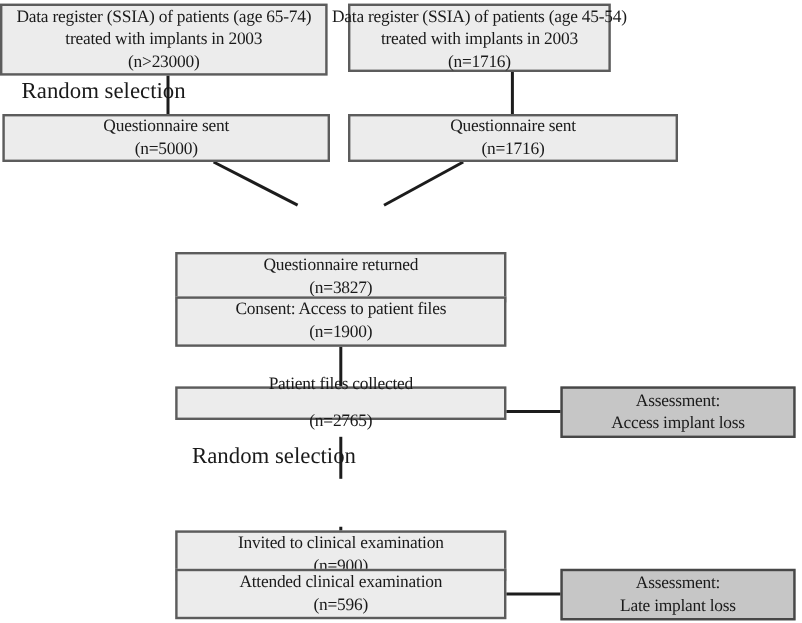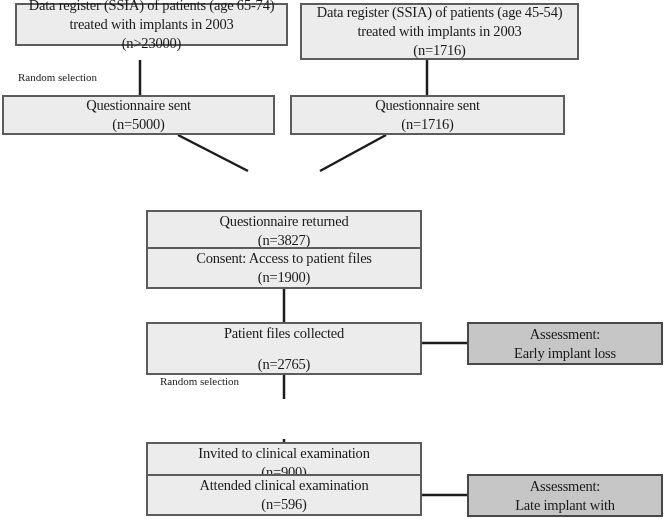--- a/index.html
+++ b/index.html
@@ -34,32 +34,32 @@
     font-size: 14.5px;
     line-height: 19px;
     letter-spacing: -0.2px;
   }
   .box.dark {
     background: #c6c6c6;
     border-color: #474747;
   }
   .flow-label {
     position: absolute;
-    font-size: 11px;
+    font-size: 19px;
     line-height: 16px;
     white-space: nowrap;
   }
   
-  .b-reg-left      { left: 15px;   top: 3px;   width: 273px; height: 43px; }
-  .b-reg-right     { left: 300px; top: 3px;   width: 279px; height: 57px; }
+  .b-reg-left      { left: 0;   top: 3px;   width: 273px; height: 60px; }
+  .b-reg-right     { left: 290px; top: 3px;   width: 219px; height: 57px; justify-content: space-between; }
   .b-sent-left     { left: 2px;   top: 95px;  width: 273px; height: 40px; }
   .b-sent-right    { left: 290px; top: 95px;  width: 275px; height: 40px; }
   .b-returned      { left: 146px; top: 170px; width: 276px; height: 42px; margin-top: 40px; }
   .b-consent       { left: 146px; top: 247px; width: 276px; height: 42px; }
-  .b-files         { left: 146px; top: 322px; width: 276px; height: 53px; gap: 12px; }
+  .b-files         { left: 146px; top: 322px; width: 276px; height: 28px; gap: 12px; }
   .b-assess-early  { left: 467px; top: 322px; width: 196px; height: 43px; }
   .b-invited       { left: 146px; top: 398px; width: 276px; height: 42px; margin-top: 44px; }
   .b-attended      { left: 146px; top: 474px; width: 276px; height: 42px; justify-content: flex-end; }
   .b-assess-late   { left: 467px; top: 474px; width: 196px; height: 43px; }
   .lbl-rand-1      { left: 18px;  top: 69px; }
   .lbl-rand-2      { left: 160px; top: 373px; }
 </style>
 </head>
 <body>
 
@@ -114,33 +114,33 @@
     <span class="ln">(n=1900)</span>
   </div>
 
   <div class="box b-files">
     <span class="ln">Patient files collected</span>
     <span class="ln">(n=2765)</span>
   </div>
 
   <div class="box dark b-assess-early">
     <span class="ln">Assessment:</span>
-    <span class="ln">Early implant loss</span>
+    <span class="ln">Access implant loss</span>
   </div>
 
   <div class="flow-label lbl-rand-2">Random selection</div>
 
   <div class="box b-invited">
     <span class="ln">Invited to clinical examination</span>
     <span class="ln">(n=900)</span>
   </div>
 
   <div class="box b-attended">
     <span class="ln">Attended clinical examination</span>
     <span class="ln">(n=596)</span>
   </div>
 
   <div class="box dark b-assess-late">
     <span class="ln">Assessment:</span>
-    <span class="ln">Late implant with</span>
+    <span class="ln">Late implant loss</span>
   </div>
 
 </div>
 
 </body></html>

